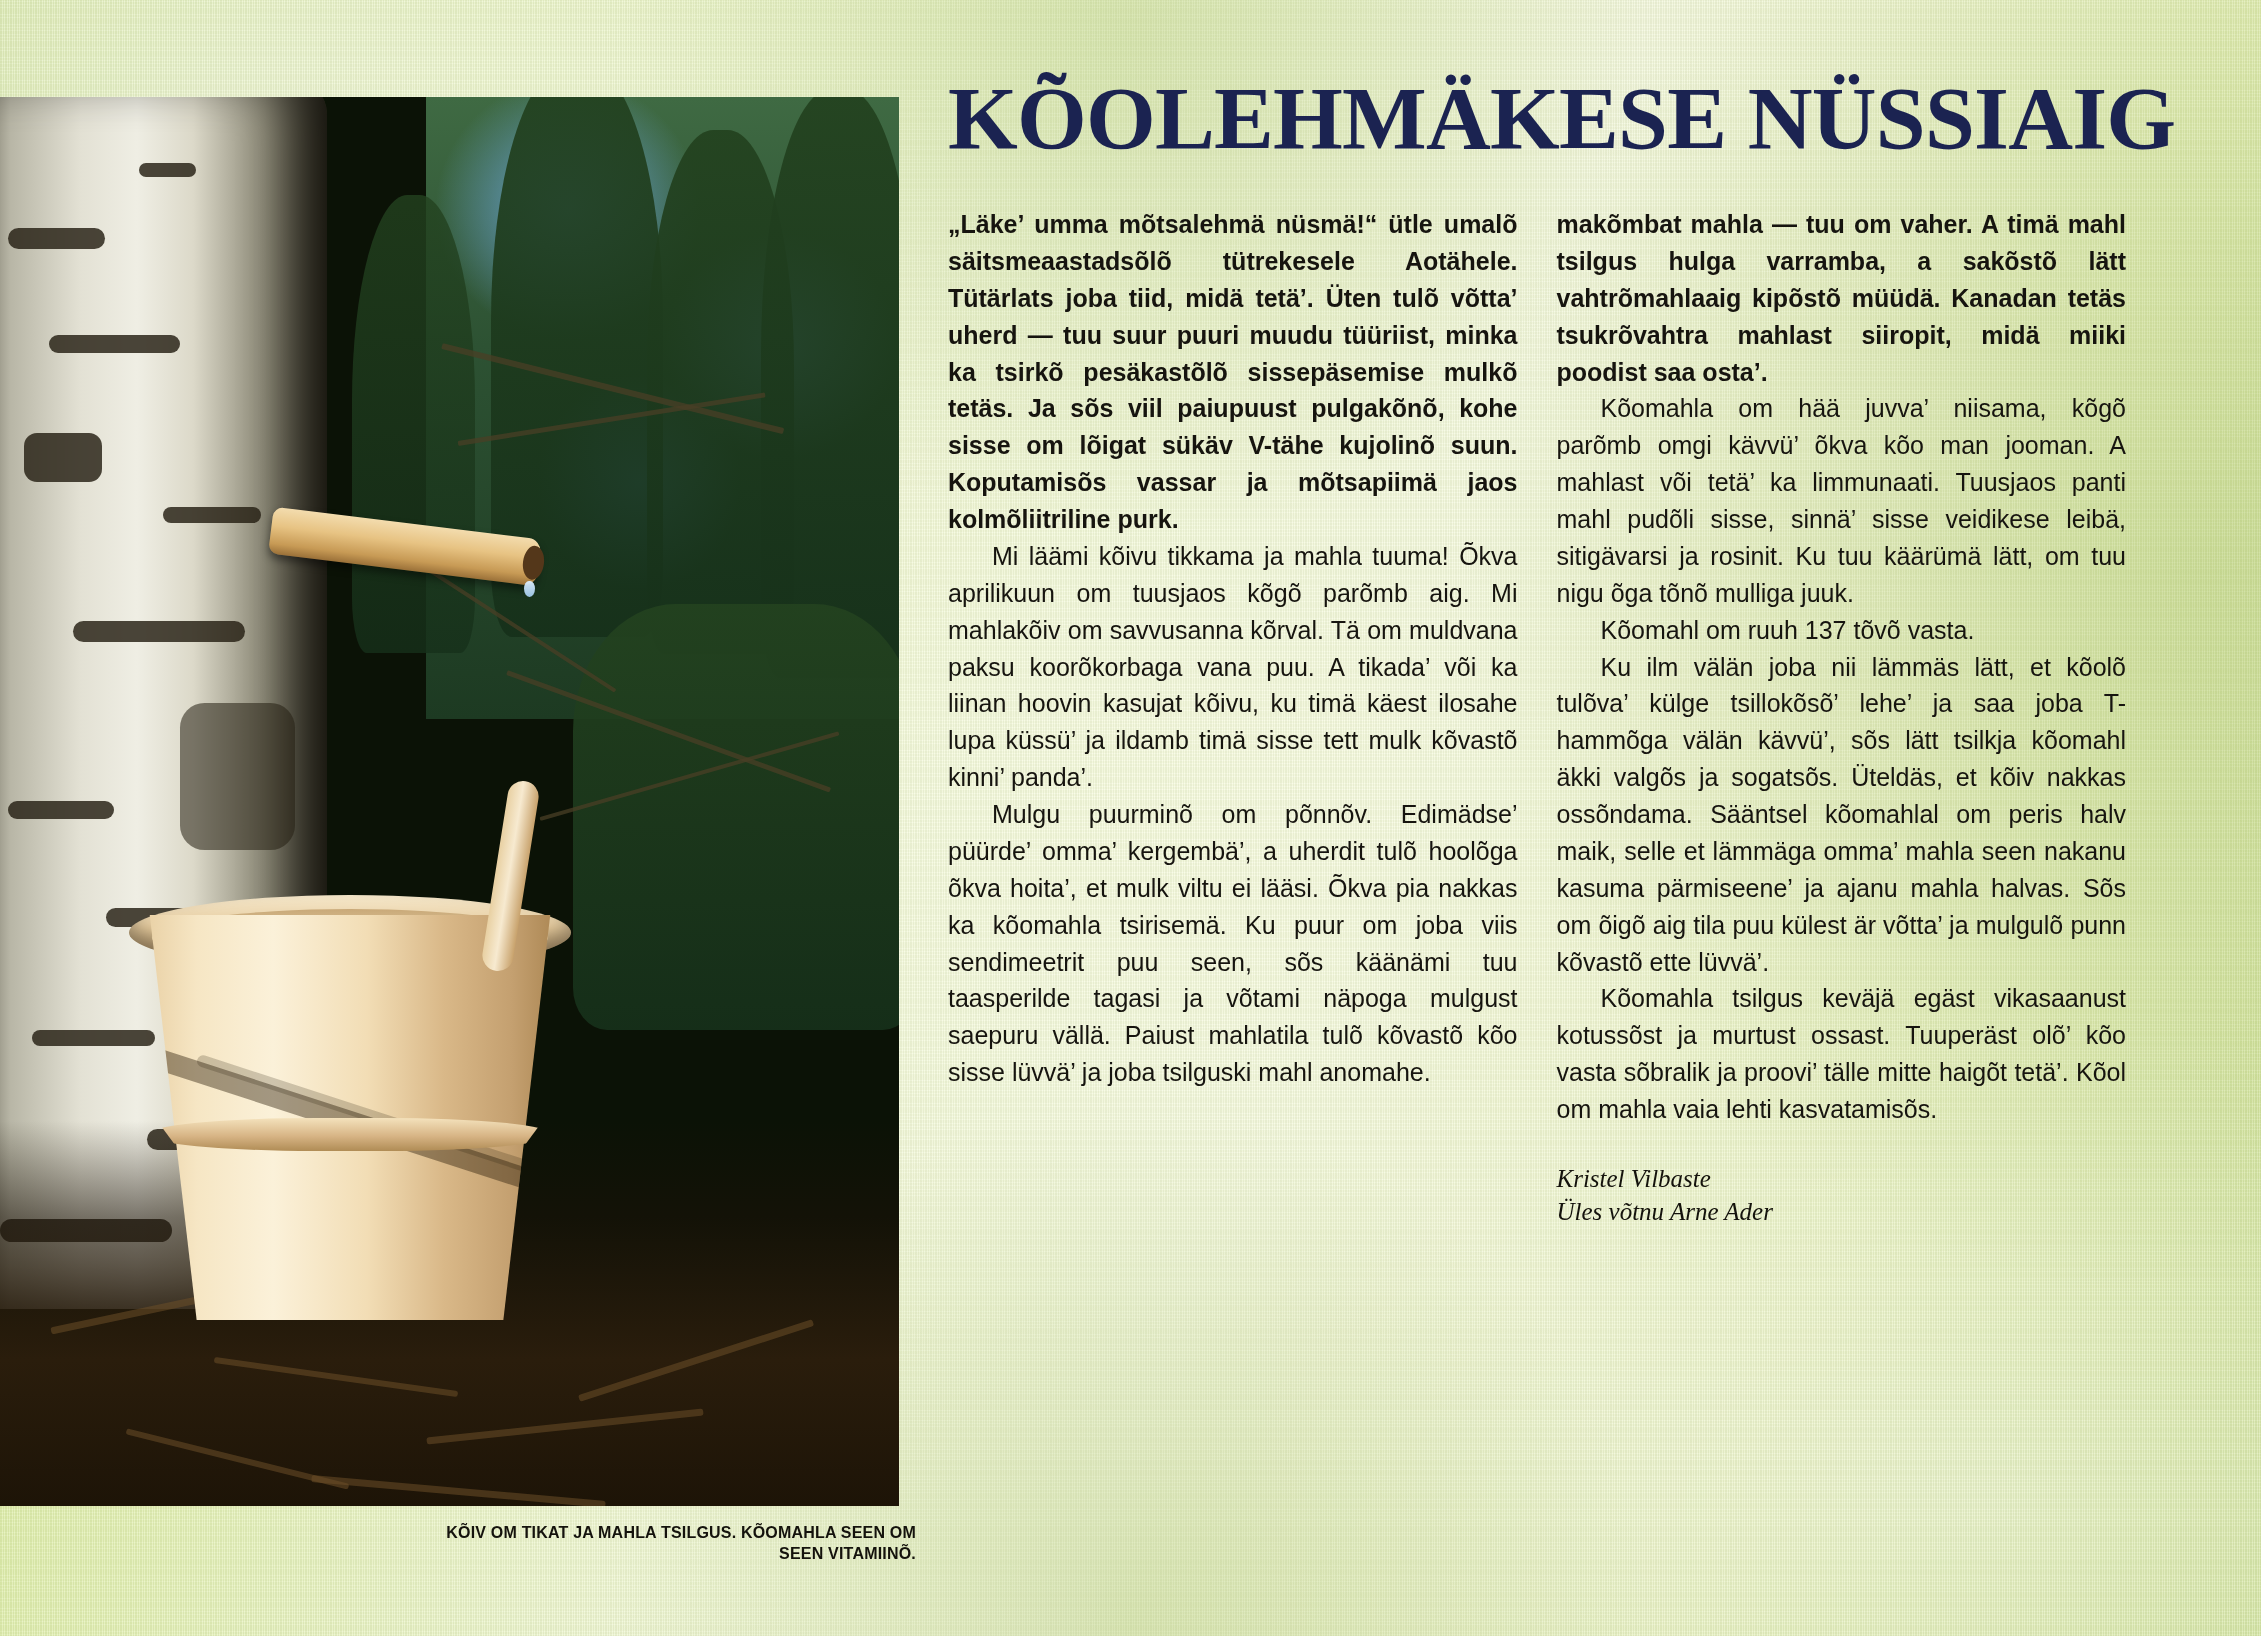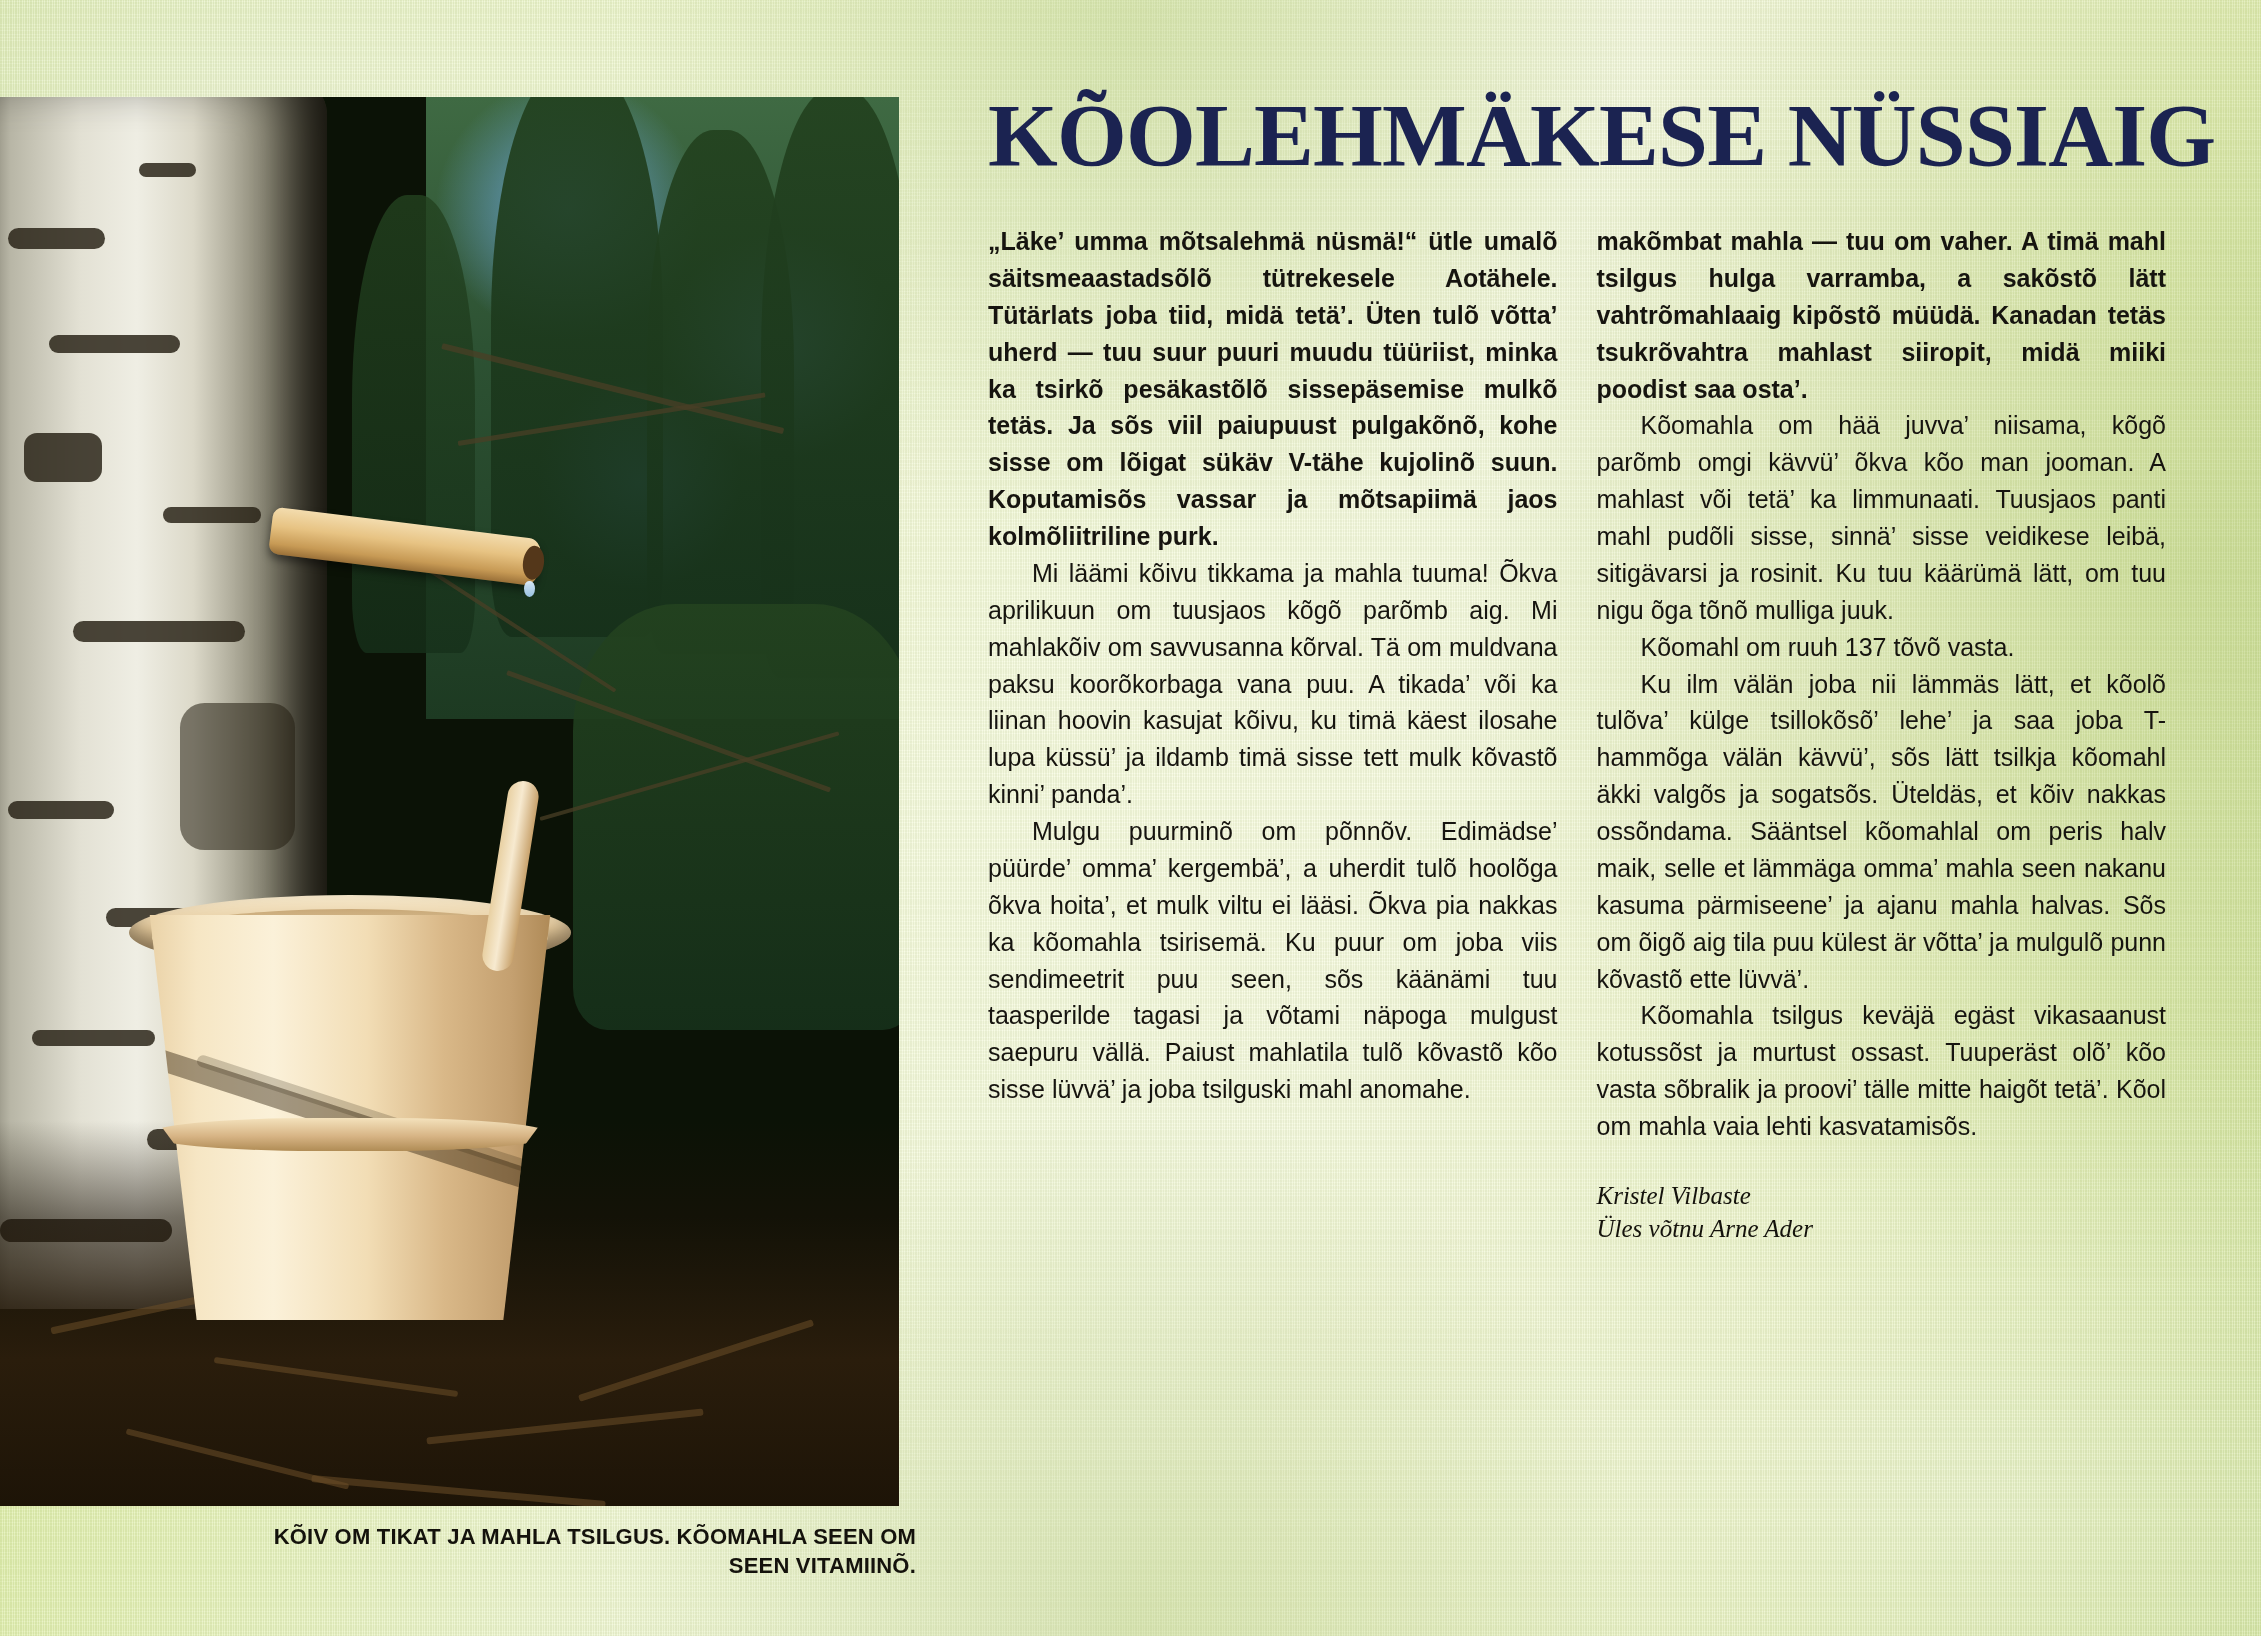--- a/index.html
+++ b/index.html
@@ -191,35 +191,34 @@
     transform: rotate(-72deg);
     border-radius: 6.5px;
   }
 
   
   #caption {
     position: absolute;
     left: 98px; top: 1522px;
     width: 818px;
     text-align: right;
-    font-size: 22px;
+    font-size: 16px;
     font-weight: bold;
     line-height: 1.32;
     letter-spacing: 0.2px;
     color: #14120c;
     z-index: 4;
   }
 
   
   #article {
     position: absolute;
-    left: 948px; top: 92px;
+    left: 948px; top: 75px;
     width: 1178px;
     z-index: 4;
-    margin-left: 40px;
   }
   #title {
     font-family: "Liberation Serif", serif;
     font-weight: bold;
     font-size: 88px;
     line-height: 1;
     letter-spacing: -0.8px;
     color: #1b2351;
     text-align: center;
     transform: scaleX(1.02);

